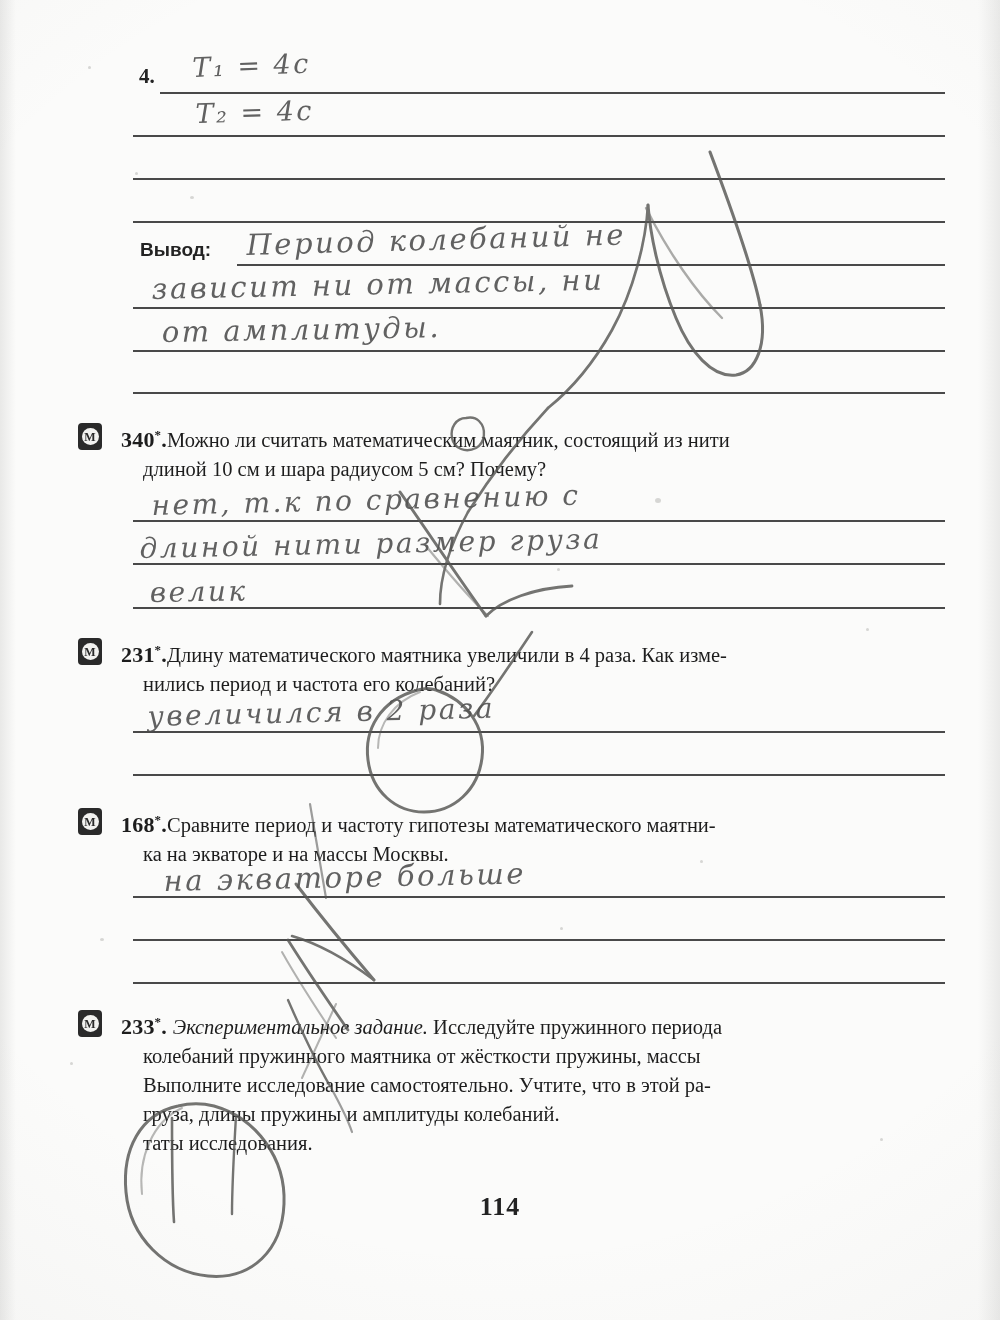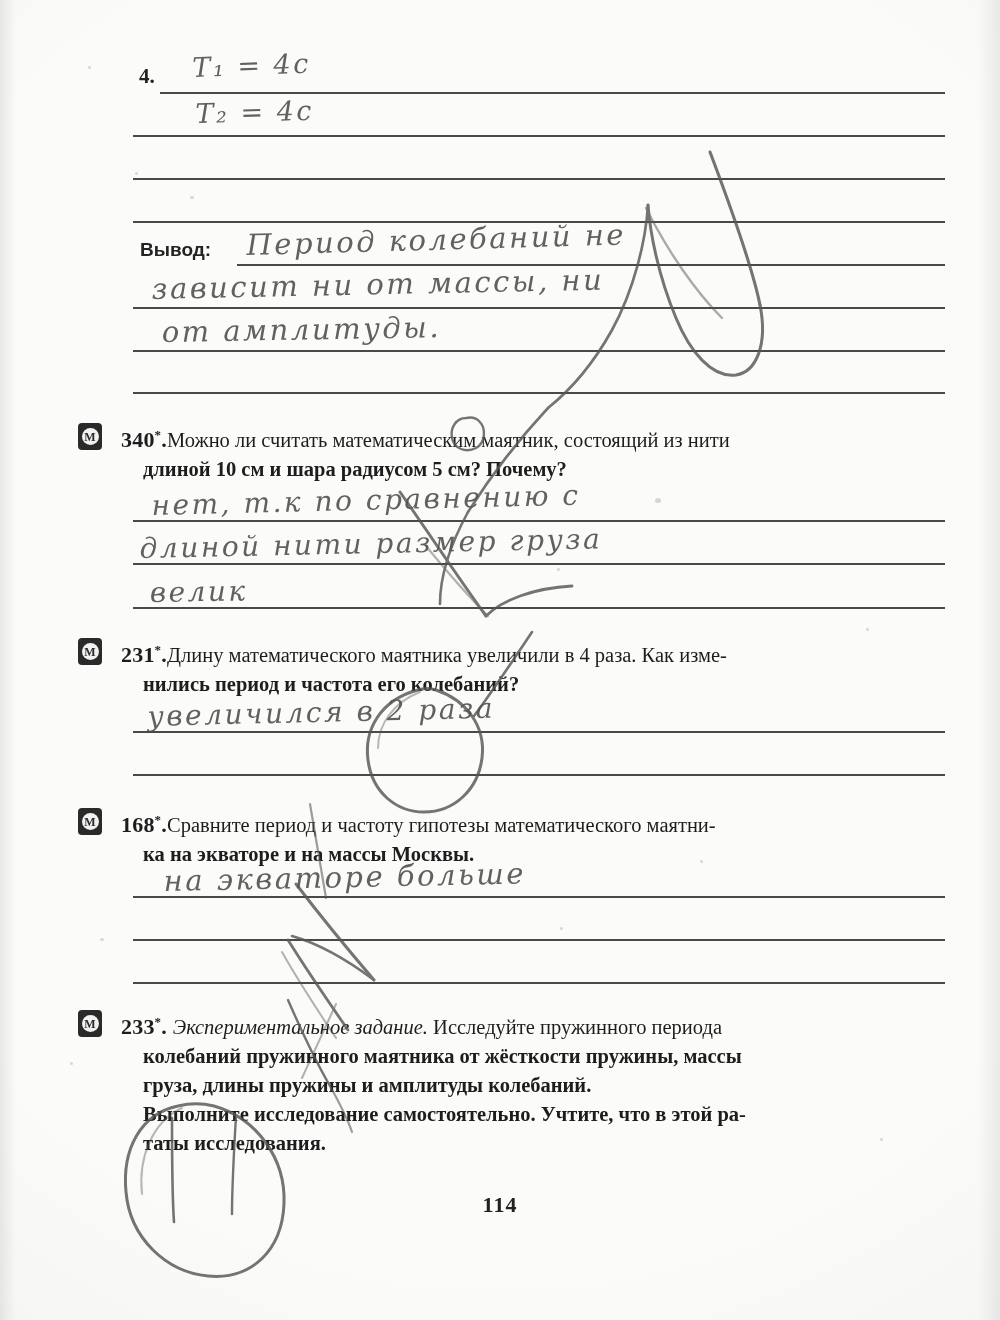--- a/index.html
+++ b/index.html
@@ -87,21 +87,21 @@
     font-weight: bold;
     font-size: 22px;
     letter-spacing: 0.2px;
   }
   .ex-num sup {
     font-size: 13px;
     font-weight: bold;
     vertical-align: super;
   }
   .ex-text { font-size: 20.5px; }
-  .ex-text.indented { display: block; text-indent: 0; margin-left: 22px; font-weight: bold; }
+  .ex-text.indented { display: block; text-indent: 0; margin-left: 22px; }
   .ital { font-style: italic; }
 
   
   .hand {
     position: absolute;
     font-family: "DejaVu Serif", serif;
     font-style: italic;
     color: #4c4c4c;
     white-space: nowrap;
     letter-spacing: 2.5px;
@@ -124,21 +124,21 @@
     font-size: 21px;
     color: #232323;
   }
 
   
   .page-number {
     position: absolute;
     left: 0;
     right: 0;
     text-align: center;
-    font-size: 22px;
+    font-size: 26px;
     font-weight: bold;
     letter-spacing: 1px;
     color: #222;
   }
 
   
   .overlay {
     position: absolute;
     inset: 0;
     pointer-events: none;
@@ -230,22 +230,22 @@
 
   <div class="hand" style="left:164px;top:864px;font-size:29px;transform:rotate(-1.2deg);">на  экваторе    больше</div>
 
   <div class="exercise" style="top:1007px;">
     <div class="badge">
       <span class="badge-ring">M</span>
     </div>
     <div class="ex-body">
       <span class="ex-num"><span>233</span><sup>*</sup><span>. </span></span><span class="ex-text ital">Экспериментальное задание.</span><span class="ex-text"> Исследуйте пружинного периода</span>
       <span class="ex-text indented">колебаний пружинного маятника от жёсткости пружины, массы</span>
+      <span class="ex-text indented">Выполните исследование самостоятельно. Учтите, что в этой ра-</span>
       <span class="ex-text indented">груза, длины пружины и амплитуды колебаний.</span>
-      <span class="ex-text indented">Выполните исследование самостоятельно. Учтите, что в этой ра-</span>
       <span class="ex-text indented">таты исследования.</span>
     </div>
   </div>
 
   <div class="page-number" style="top:1192px;">114</div>
 
   <div class="overlay">
     <svg width="1000" height="1320" viewBox="0 0 1000 1320" fill="none" xmlns="http://www.w3.org/2000/svg">
       <g stroke="#565654" fill="none" stroke-linecap="round" opacity="0.82">
 

